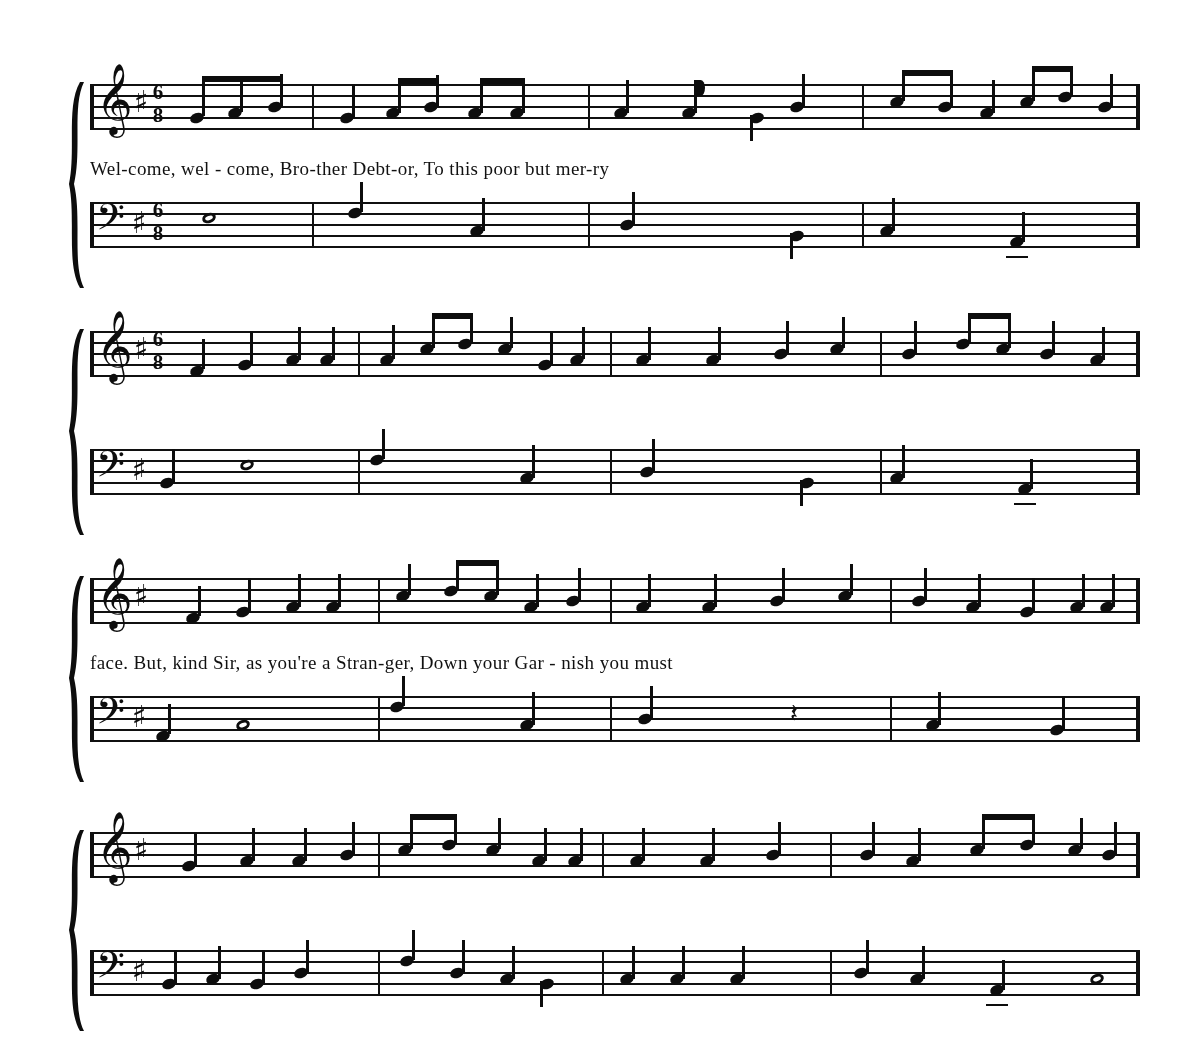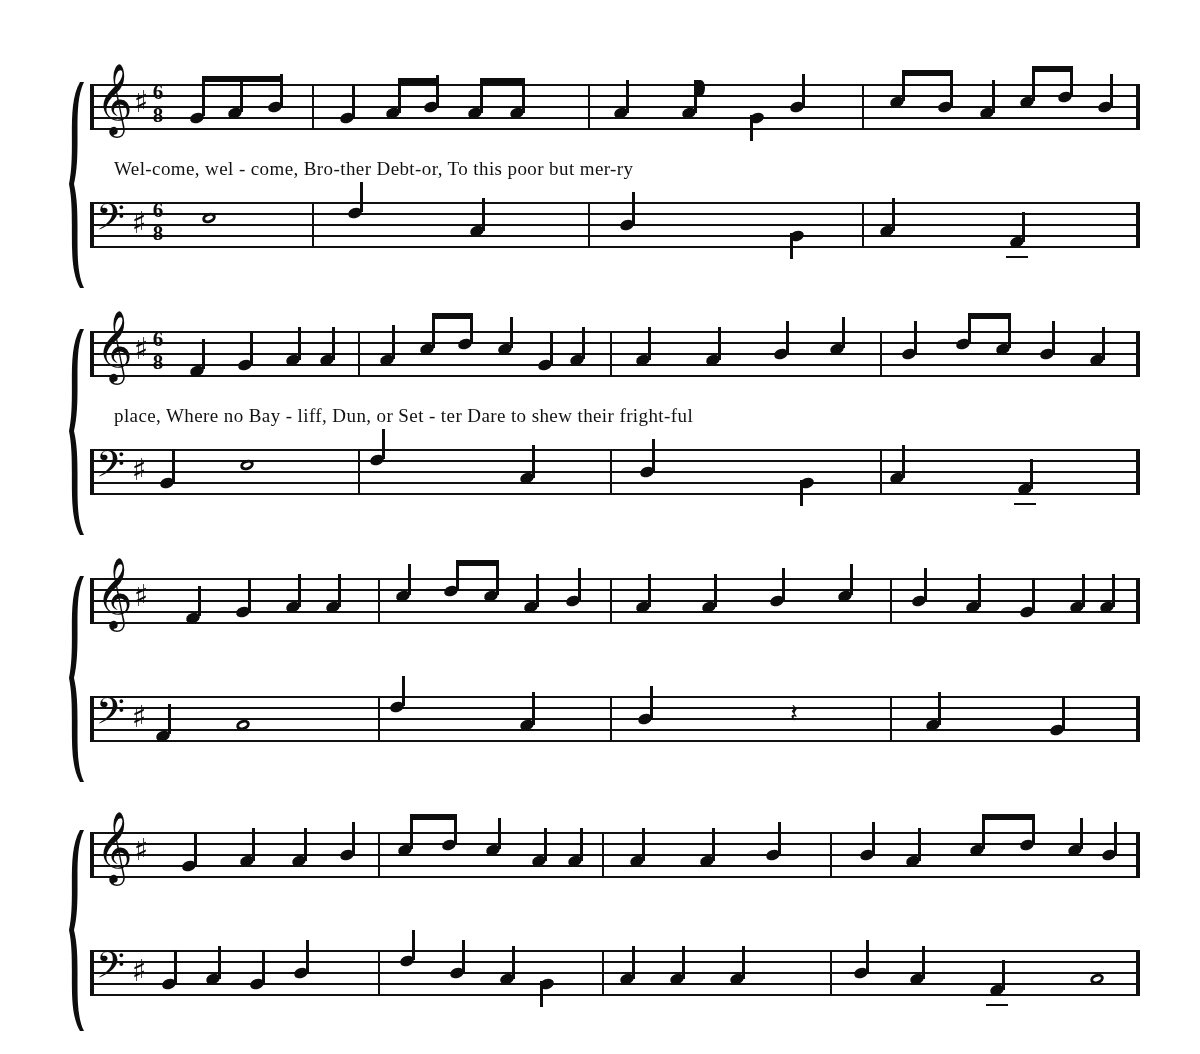--- a/index.html
+++ b/index.html
@@ -161,21 +161,20 @@
   
   .lyrics {
     position: absolute;
     left: 30px;
     width: 1060px;
     font-family: "Liberation Serif", serif;
     font-size: 19px;
     letter-spacing: 0.4px;
     color: #111111;
     white-space: nowrap;
-    margin-left: 24px;
   }
 </style>
 </head>
 <body>
 
 <div id="sheet">
 
 
   <div class="system" style="top:80px; height:210px;">
     <svg class="brace" viewBox="0 0 26 210" preserveAspectRatio="none">
@@ -339,21 +338,20 @@
       <div class="stem" style="left:878px; top:-18px; height:30px;"></div>
       <div class="nh" style="left:906px; top:13px;"></div>
       <div class="stem" style="left:918px; top:-16px; height:33px;"></div>
       <div class="beam" style="left:878px; top:-18px; width:43px;"></div>
       <div class="nh" style="left:950px; top:18px;"></div>
       <div class="stem" style="left:962px; top:-10px; height:32px;"></div>
       <div class="nh" style="left:1000px; top:24px;"></div>
       <div class="stem" style="left:1012px; top:-4px; height:33px;"></div>
     </div>
 
-    <div class="lyrics" style="top:78px;">place, Where no   Bay - liff,   Dun,  or    Set - ter  Dare to   shew   their fright-ful</div>
 
     <div class="stave" style="top:122px;">
       <div class="line l0"></div>
       <div class="line l1"></div>
       <div class="line l2"></div>
       <div class="line l3"></div>
       <div class="line l4"></div>
       <div class="bar thick" style="left:0px;"></div>
       <div class="clef bass" style="left:6px;">𝄢</div>
       <div class="keysig" style="left:42px; top:6px;">♯</div>
@@ -437,20 +435,21 @@
       <div class="nh" style="left:876px; top:24px;"></div>
       <div class="stem" style="left:888px; top:-4px; height:33px;"></div>
       <div class="nh" style="left:930px; top:29px;"></div>
       <div class="stem" style="left:942px; top:0px; height:33px;"></div>
       <div class="nh" style="left:980px; top:24px;"></div>
       <div class="stem" style="left:992px; top:-4px; height:33px;"></div>
       <div class="nh" style="left:1010px; top:24px;"></div>
       <div class="stem" style="left:1022px; top:-4px; height:33px;"></div>
     </div>
 
+    <div class="lyrics" style="top:78px;">face.  But, kind  Sir,    as  you're a    Stran-ger, Down your Gar - nish  you must</div>
 
     <div class="stave" style="top:122px;">
       <div class="line l0"></div>
       <div class="line l1"></div>
       <div class="line l2"></div>
       <div class="line l3"></div>
       <div class="line l4"></div>
       <div class="bar thick" style="left:0px;"></div>
       <div class="clef bass" style="left:6px;">𝄢</div>
       <div class="keysig" style="left:42px; top:6px;">♯</div>

